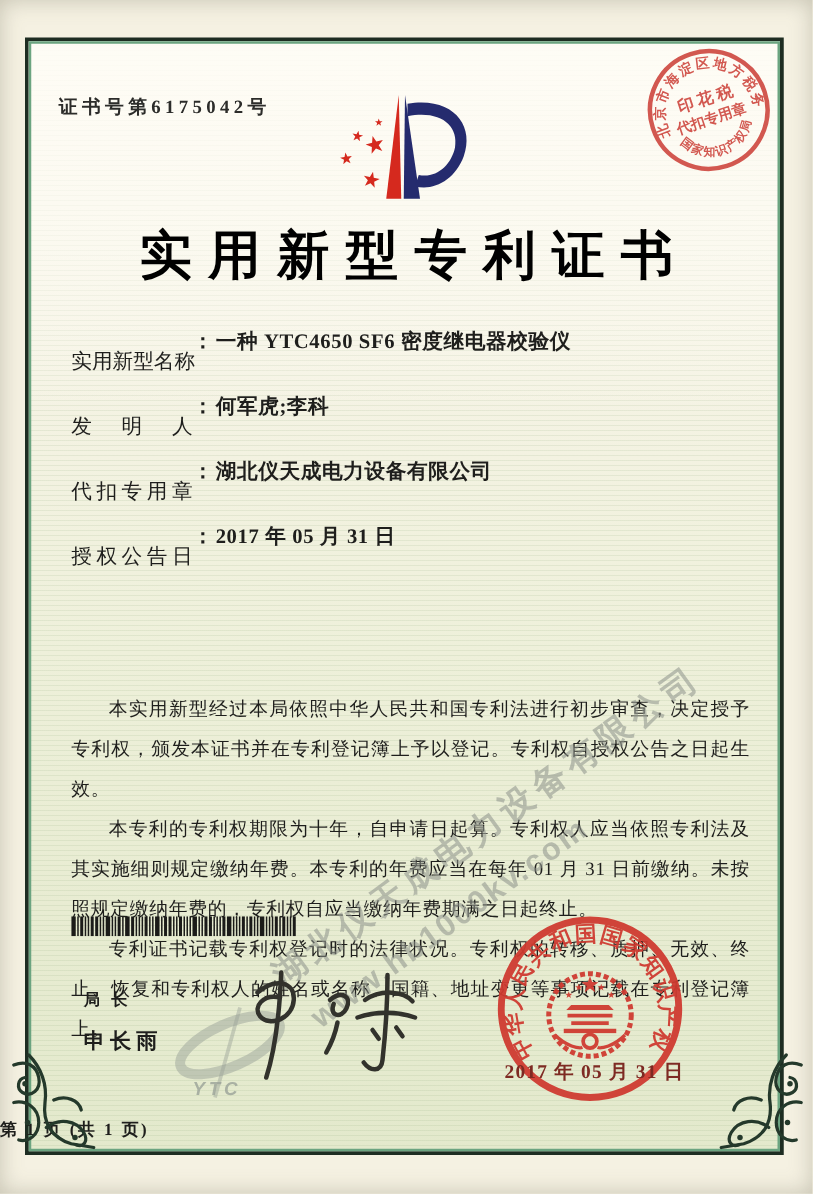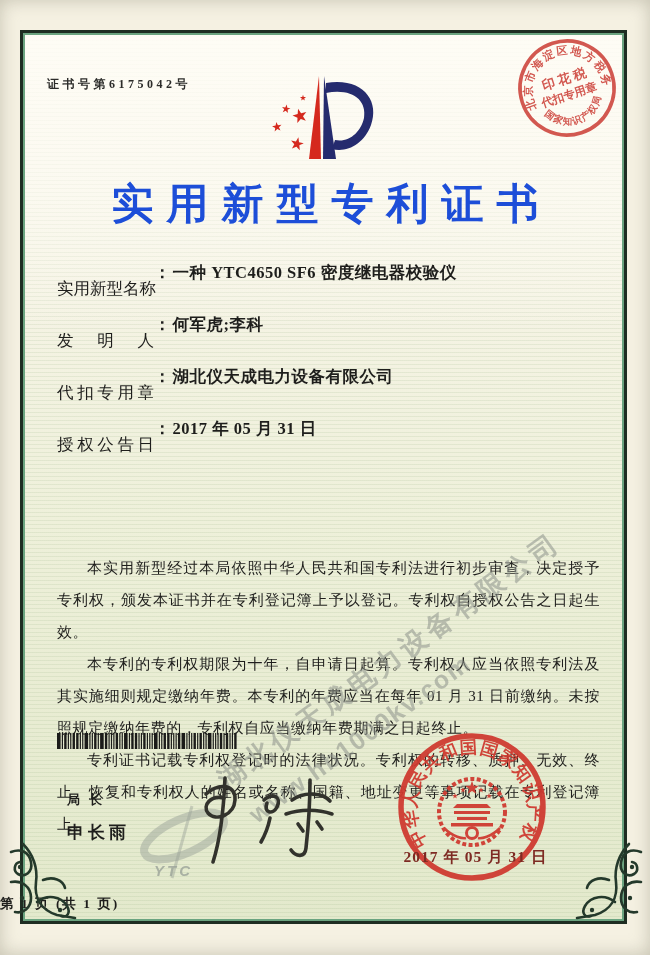--- a/index.html
+++ b/index.html
@@ -18,26 +18,26 @@
       repeating-linear-gradient(0deg, rgba(134,166,116,.14) 0 1px, rgba(0,0,0,0) 1px 4px),
       linear-gradient(180deg,#faf7ee 0%,#f5f3e4 30%,#eef0da 55%,#e8ecd2 78%,#e3e9cc 100%);
   }
   .frame-inner{position:absolute;inset:0;border:2px solid #6ba480;}
   .frame-top-white{position:absolute;left:0;right:0;top:0;height:300px;
     background:linear-gradient(180deg,rgba(255,253,246,.9) 0%,rgba(255,253,246,.55) 55%,rgba(255,253,246,0) 100%);}
   .corner{position:absolute;z-index:4;}
   .corner-left{left:5px;top:840px;}
   .corner-right{left:573px;top:840px;transform:scaleX(-1);}
   
-  .cert-no{position:absolute;left:47px;top:76px;font-size:12px;font-weight:600;
+  .cert-no{position:absolute;left:47px;top:76px;font-size:15px;font-weight:600;
     letter-spacing:3.5px;color:#2c2c2a;z-index:3;}
   .cnipa-logo{position:absolute;left:260px;top:70px;z-index:3;}
   .tax-stamp{position:absolute;left:512px;top:33px;transform:rotate(-18deg);z-index:3;opacity:.92;}
   .title{position:absolute;left:0;right:0;top:176px;margin:0;text-align:center;
-    font-size:42px;font-weight:700;letter-spacing:13px;text-indent:13px;color:#1d4ed8;z-index:3;}
+    font-size:42px;font-weight:700;letter-spacing:13px;text-indent:13px;color:#000000;z-index:3;}
   
   .fields{position:absolute;left:57px;top:262px;width:520px;z-index:3;}
   .frow{height:52px;font-size:16.5px;line-height:22px;white-space:nowrap;}
   .flabel{display:inline-block;width:97px;text-align:justify;text-align-last:justify;
     font-weight:400;vertical-align:top;margin-top:16px;}
   .fcolon{font-weight:700;}
   .fvalue{font-weight:600;letter-spacing:.5px;padding-left:2px;}
   
   .paras{position:absolute;left:57px;top:552px;width:543px;z-index:3;
     font-size:15px;line-height:32px;letter-spacing:.6px;text-align:justify;}

